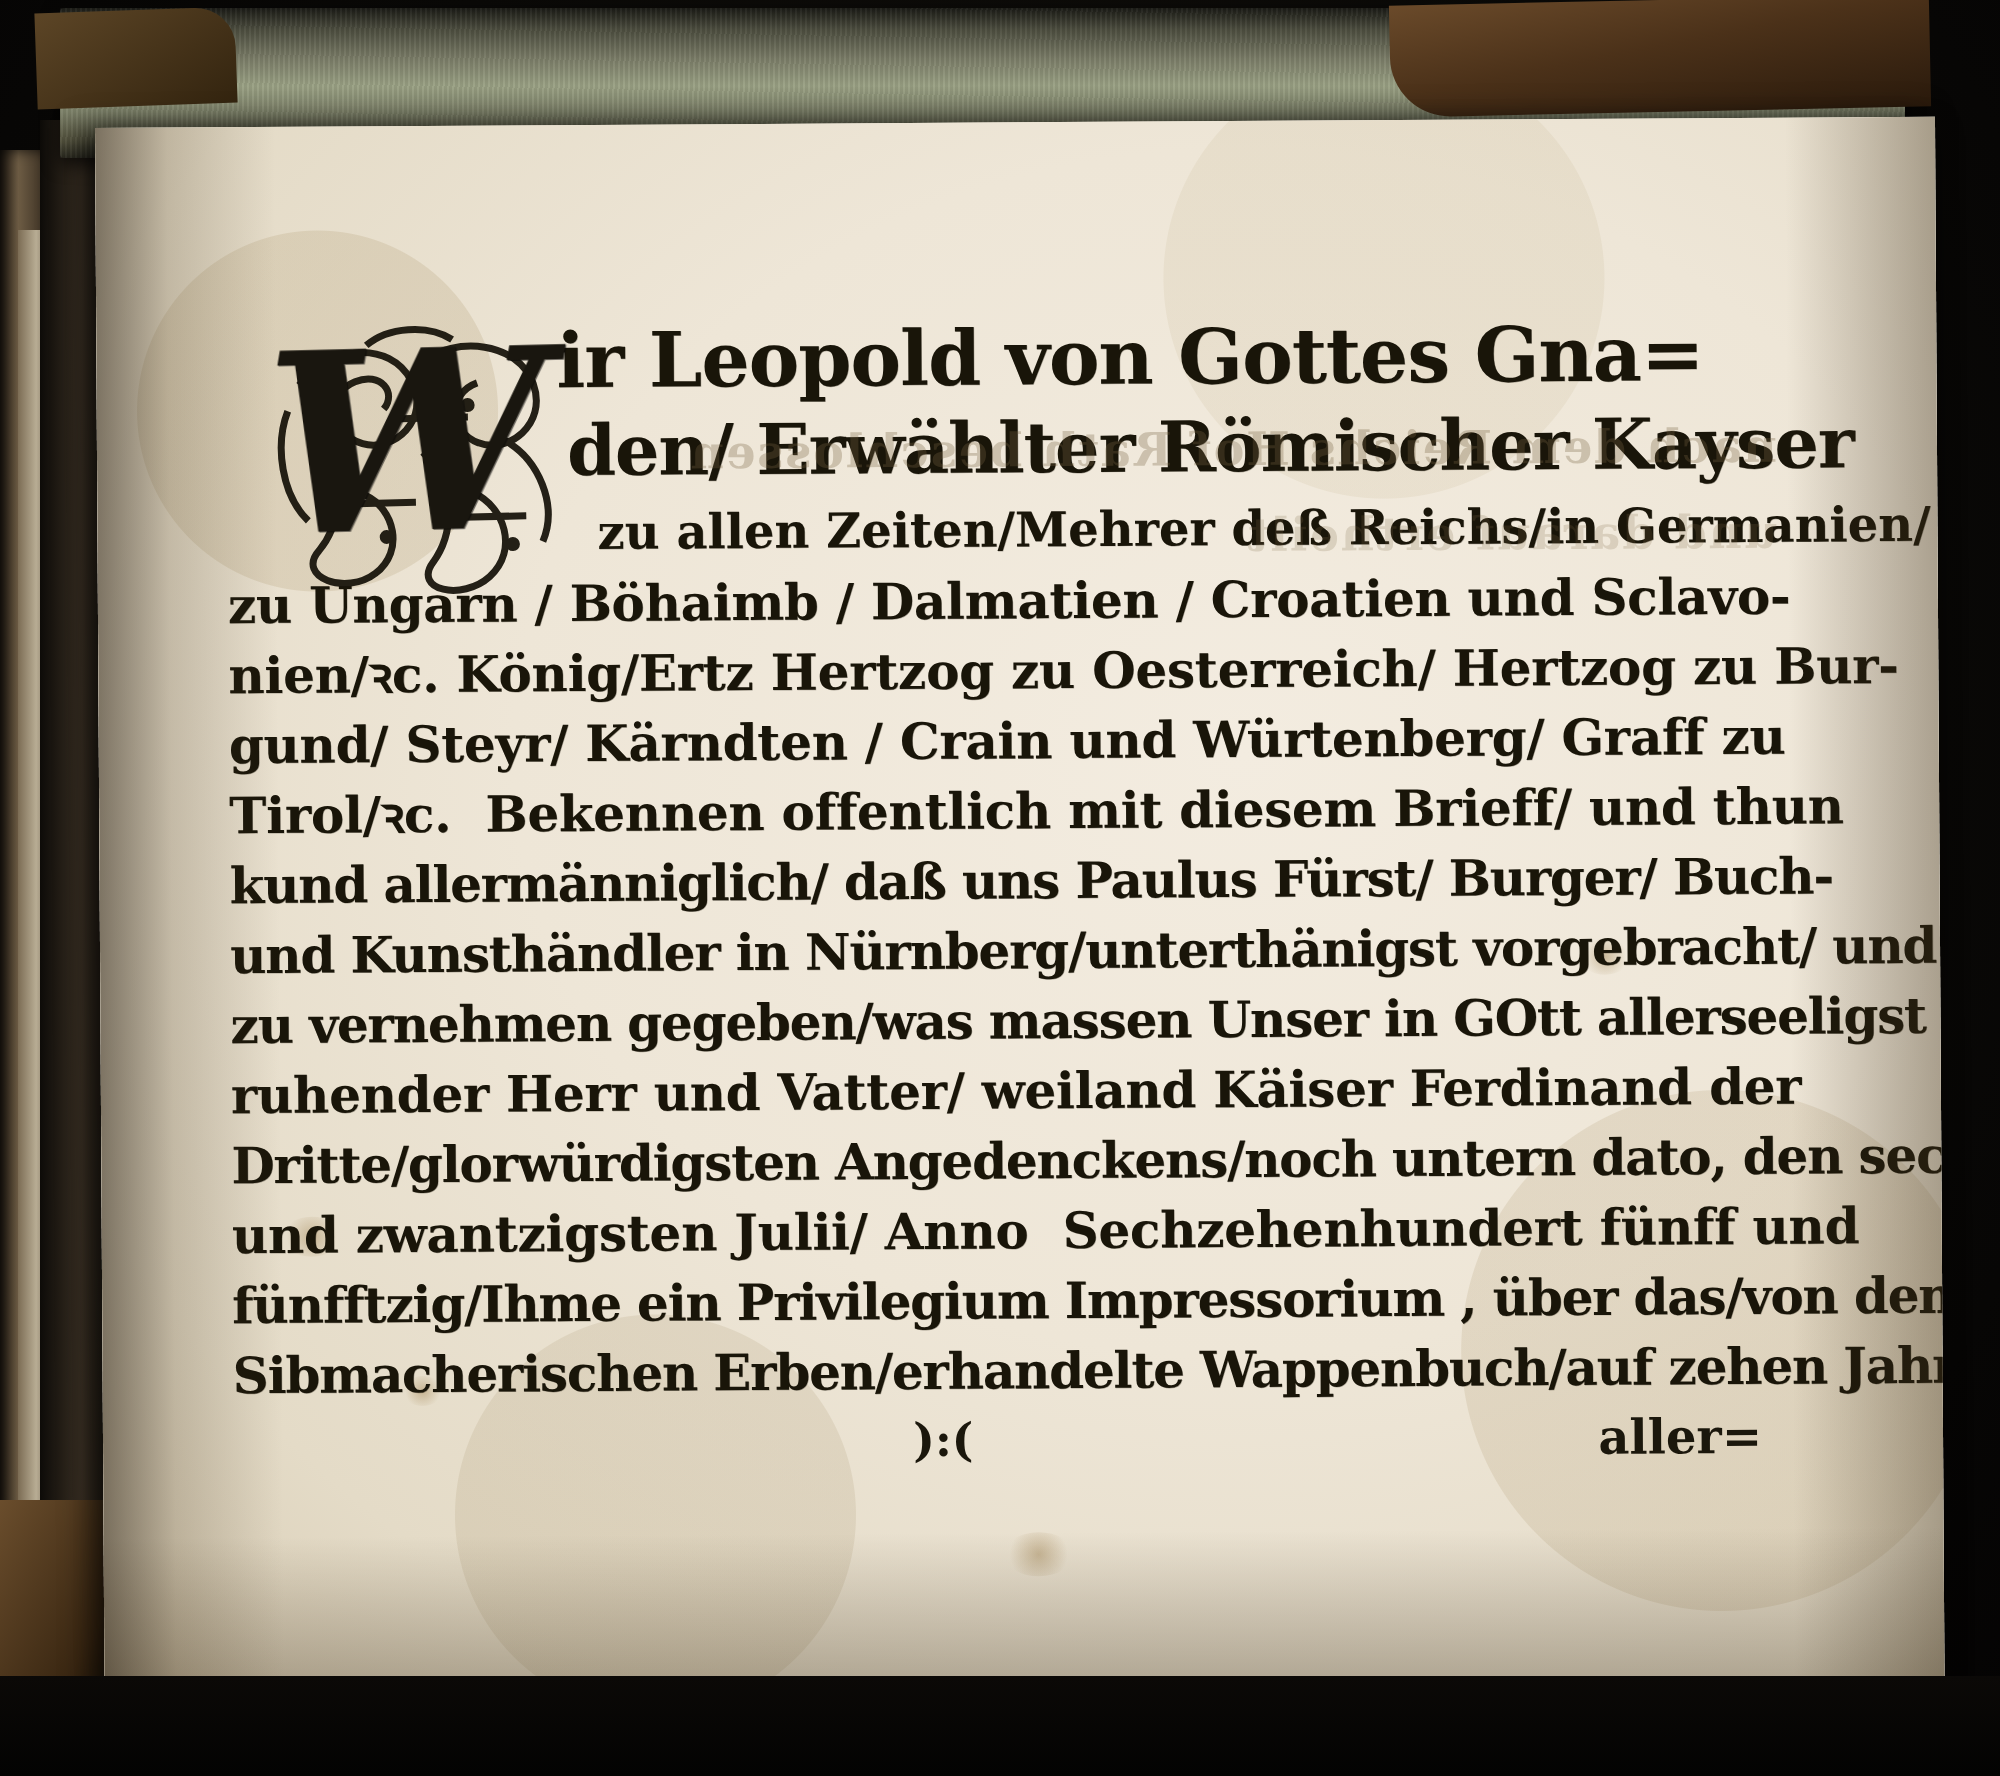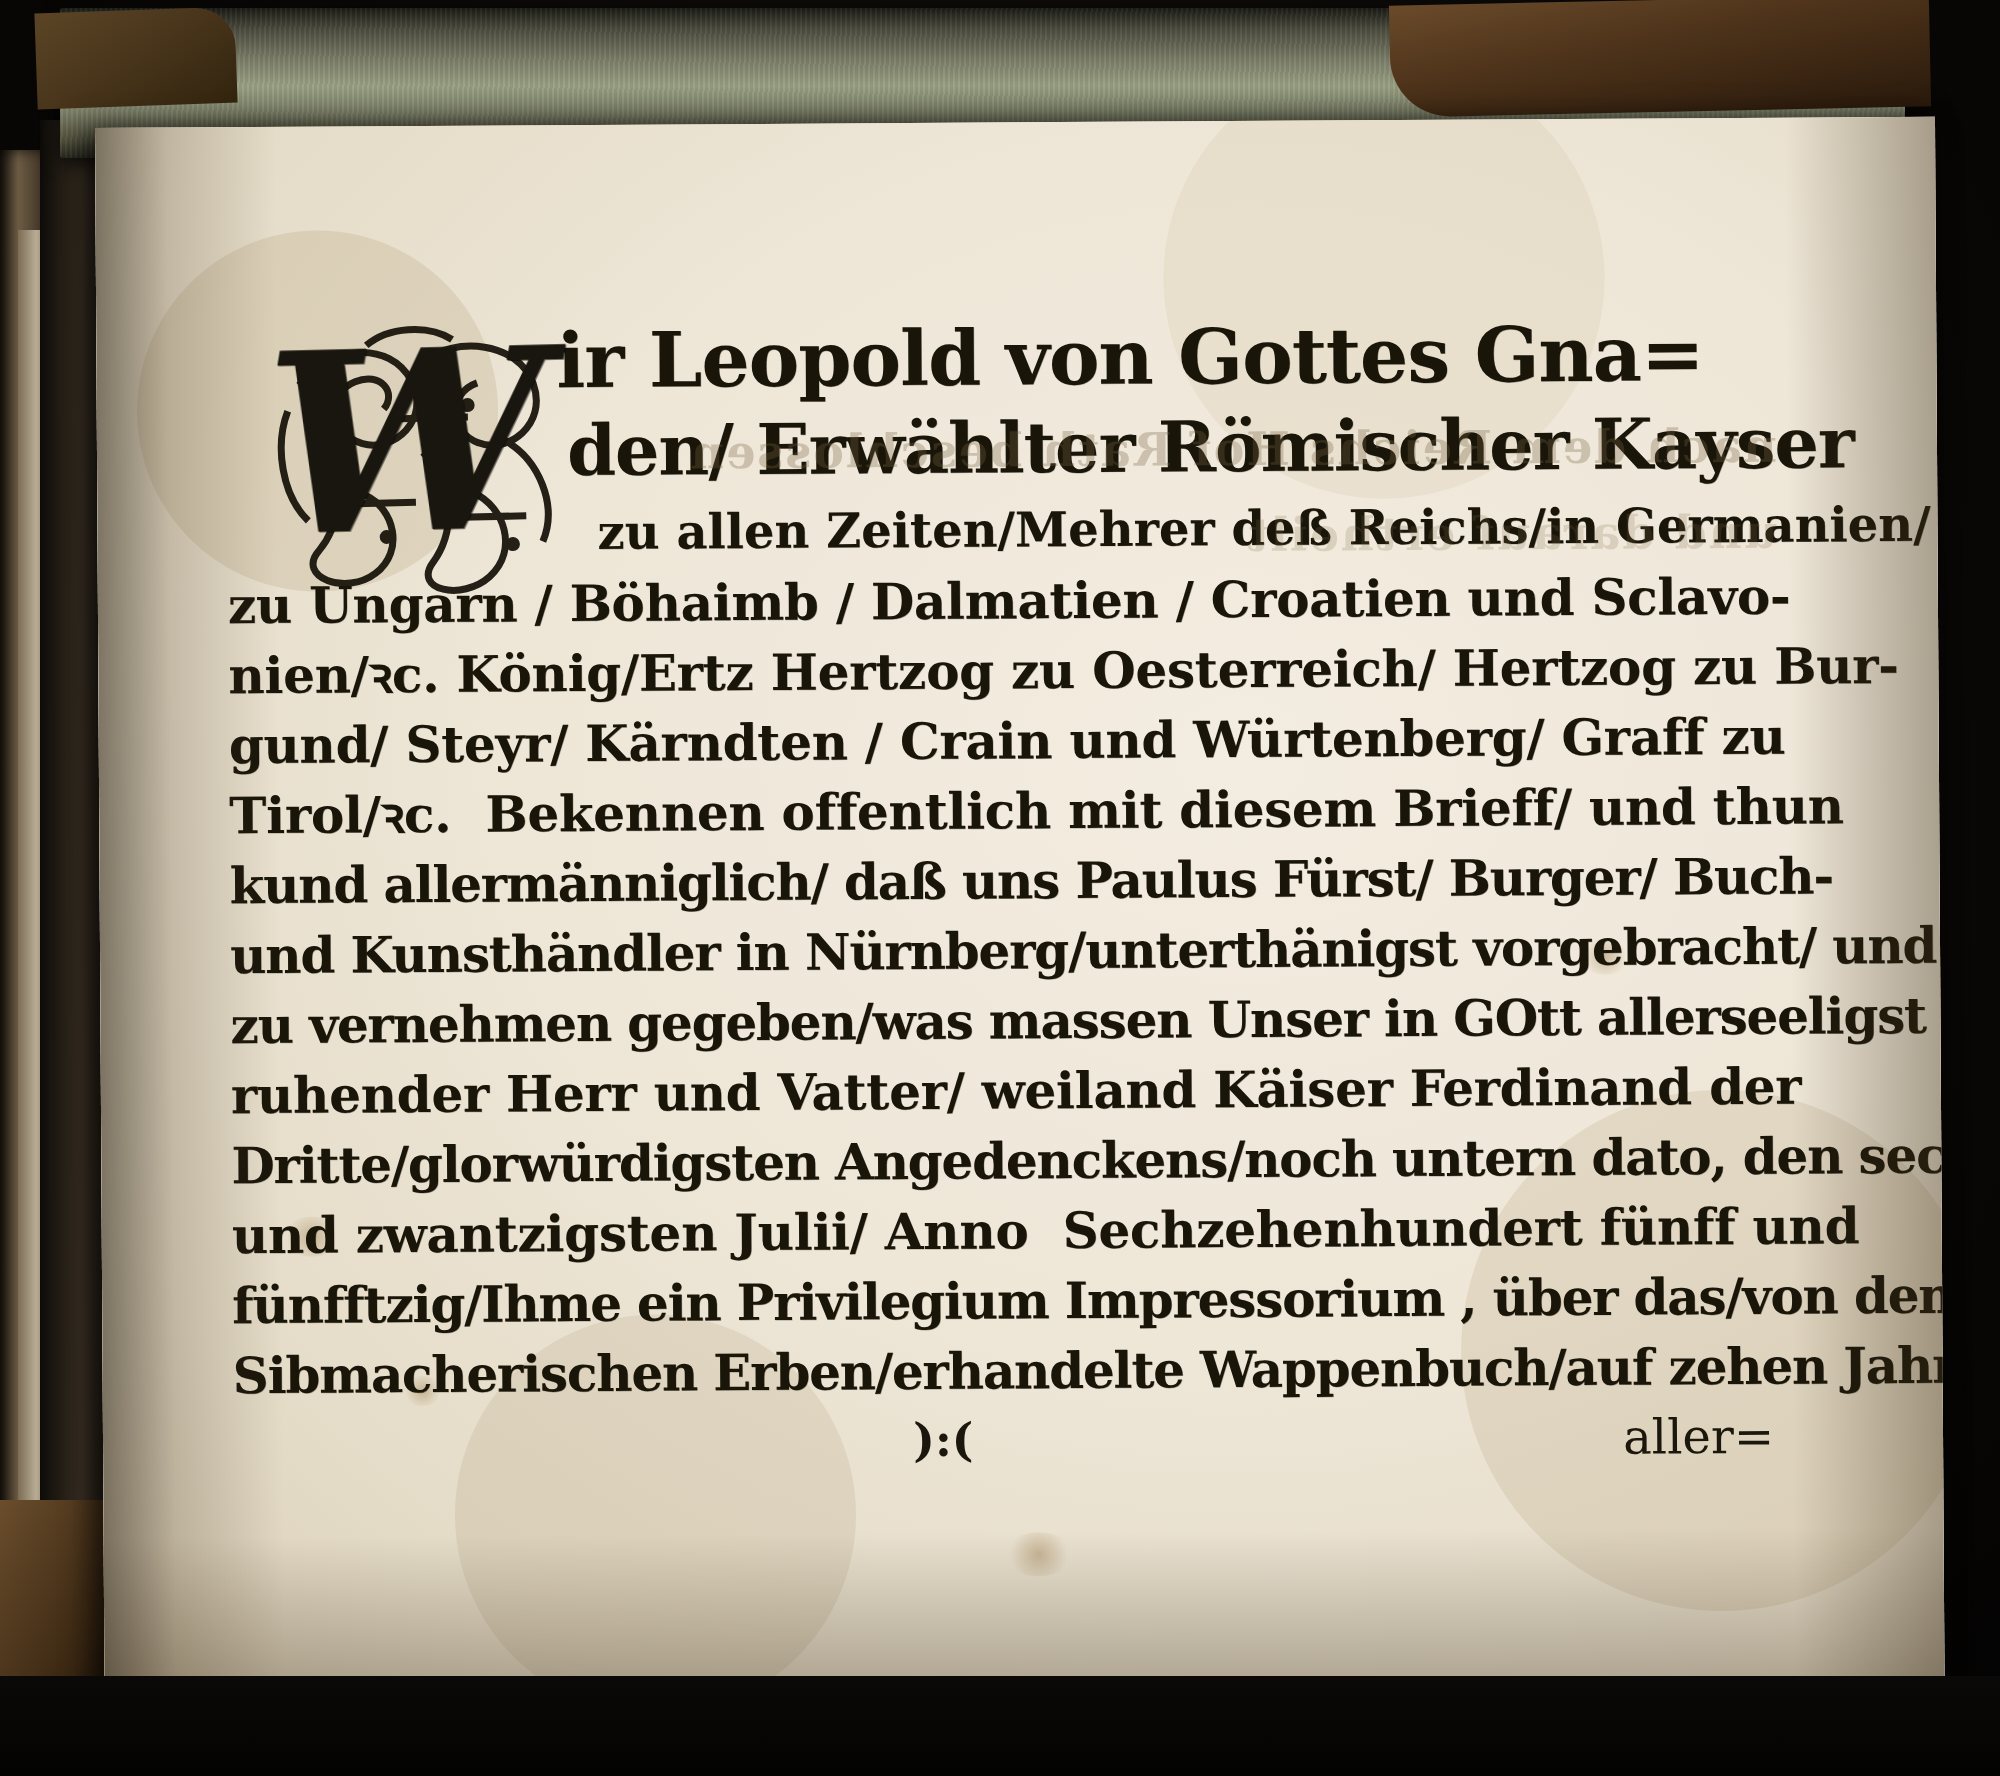--- a/index.html
+++ b/index.html
@@ -235,24 +235,24 @@
     position: absolute;
     left: 680px;
     top: 0;
     font-family: "DejaVu Serif", serif;
     font-weight: 700;
     font-size: 46px;
     color: #1b170c;
   }
   .catchword {
     position: absolute;
-    right: 4px;
+    right: 16px;
     top: 0;
     font-family: "DejaVu Serif", serif;
-    font-weight: 400;
+    font-weight: 700;
     font-size: 48px;
     color: #1b170c;
   }
 
   
   .fox {
     position: absolute;
     border-radius: 50%;
     background: radial-gradient(circle, rgba(150,118,64,.40) 0%, rgba(150,118,64,0) 70%);
     pointer-events: none;

